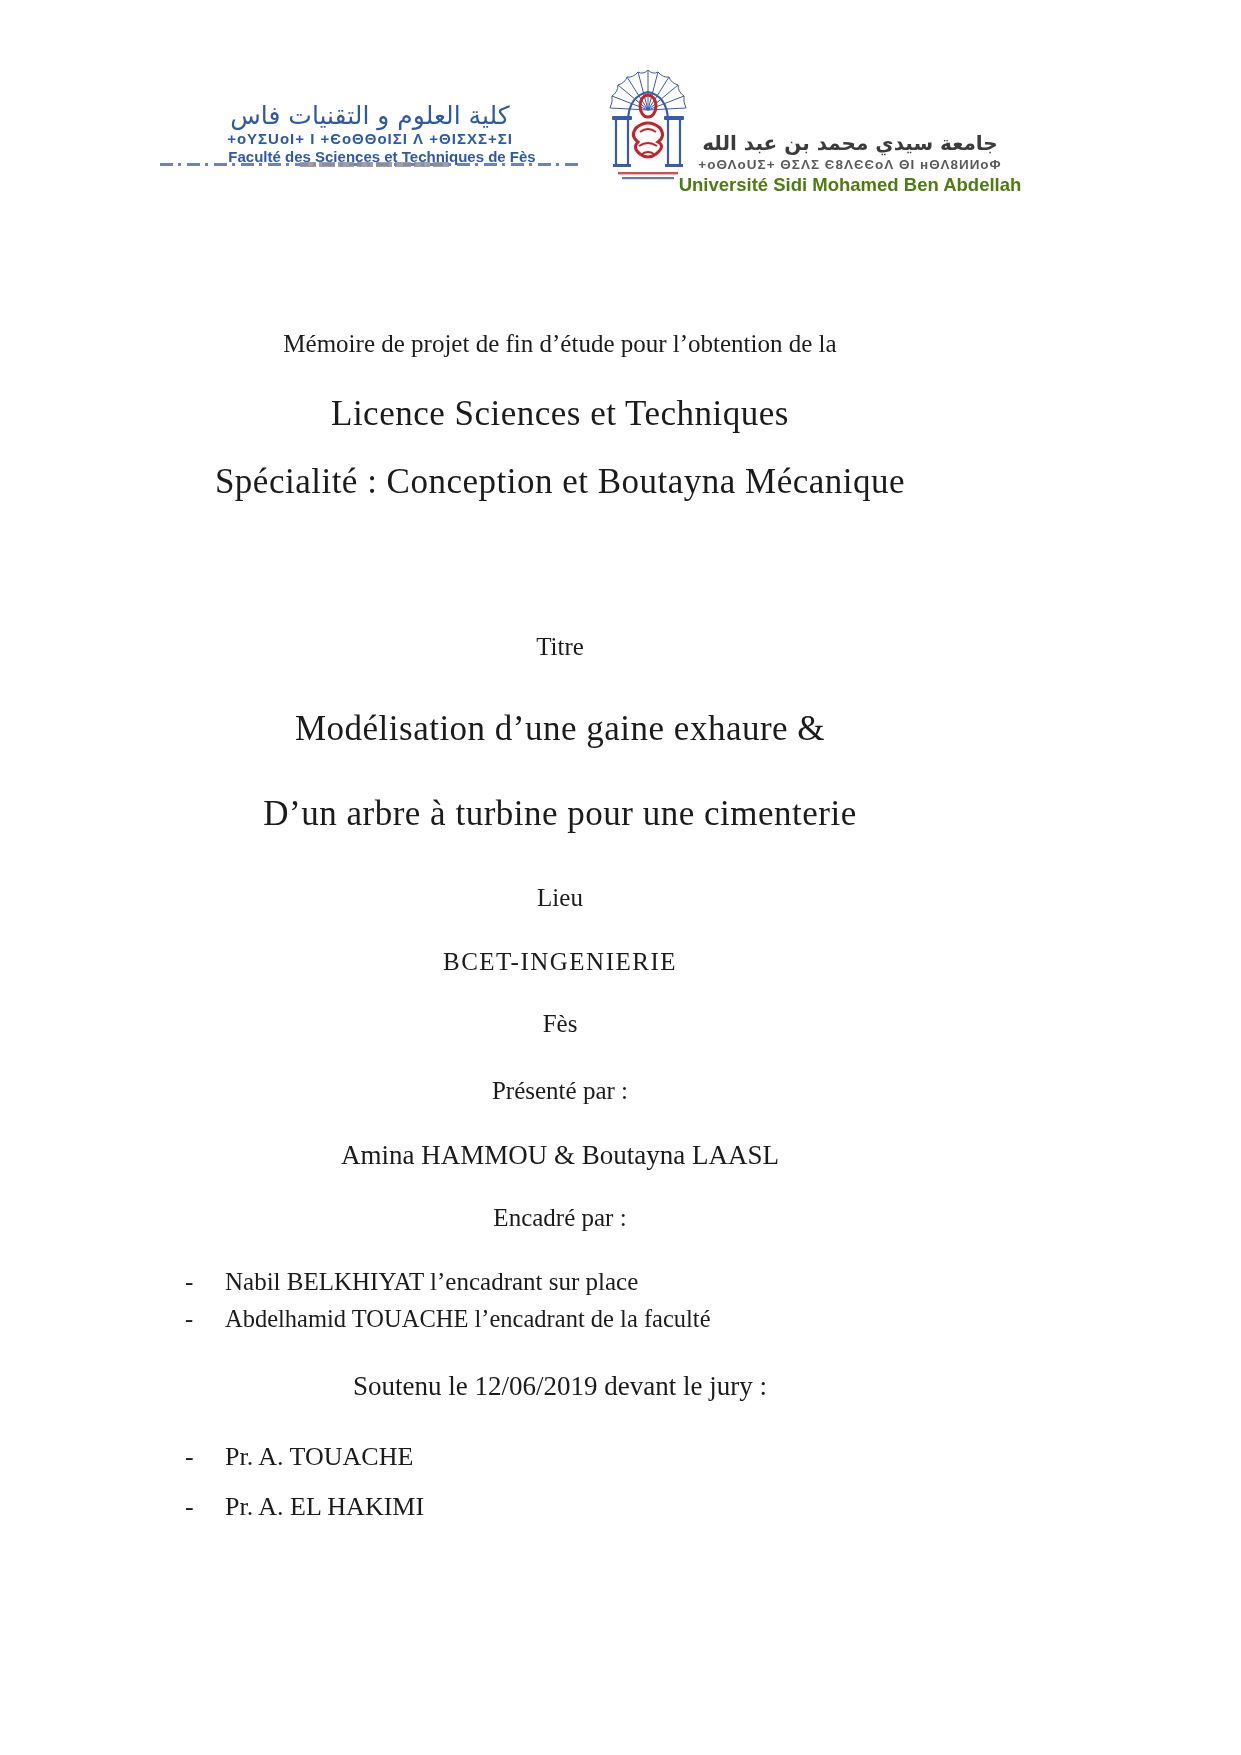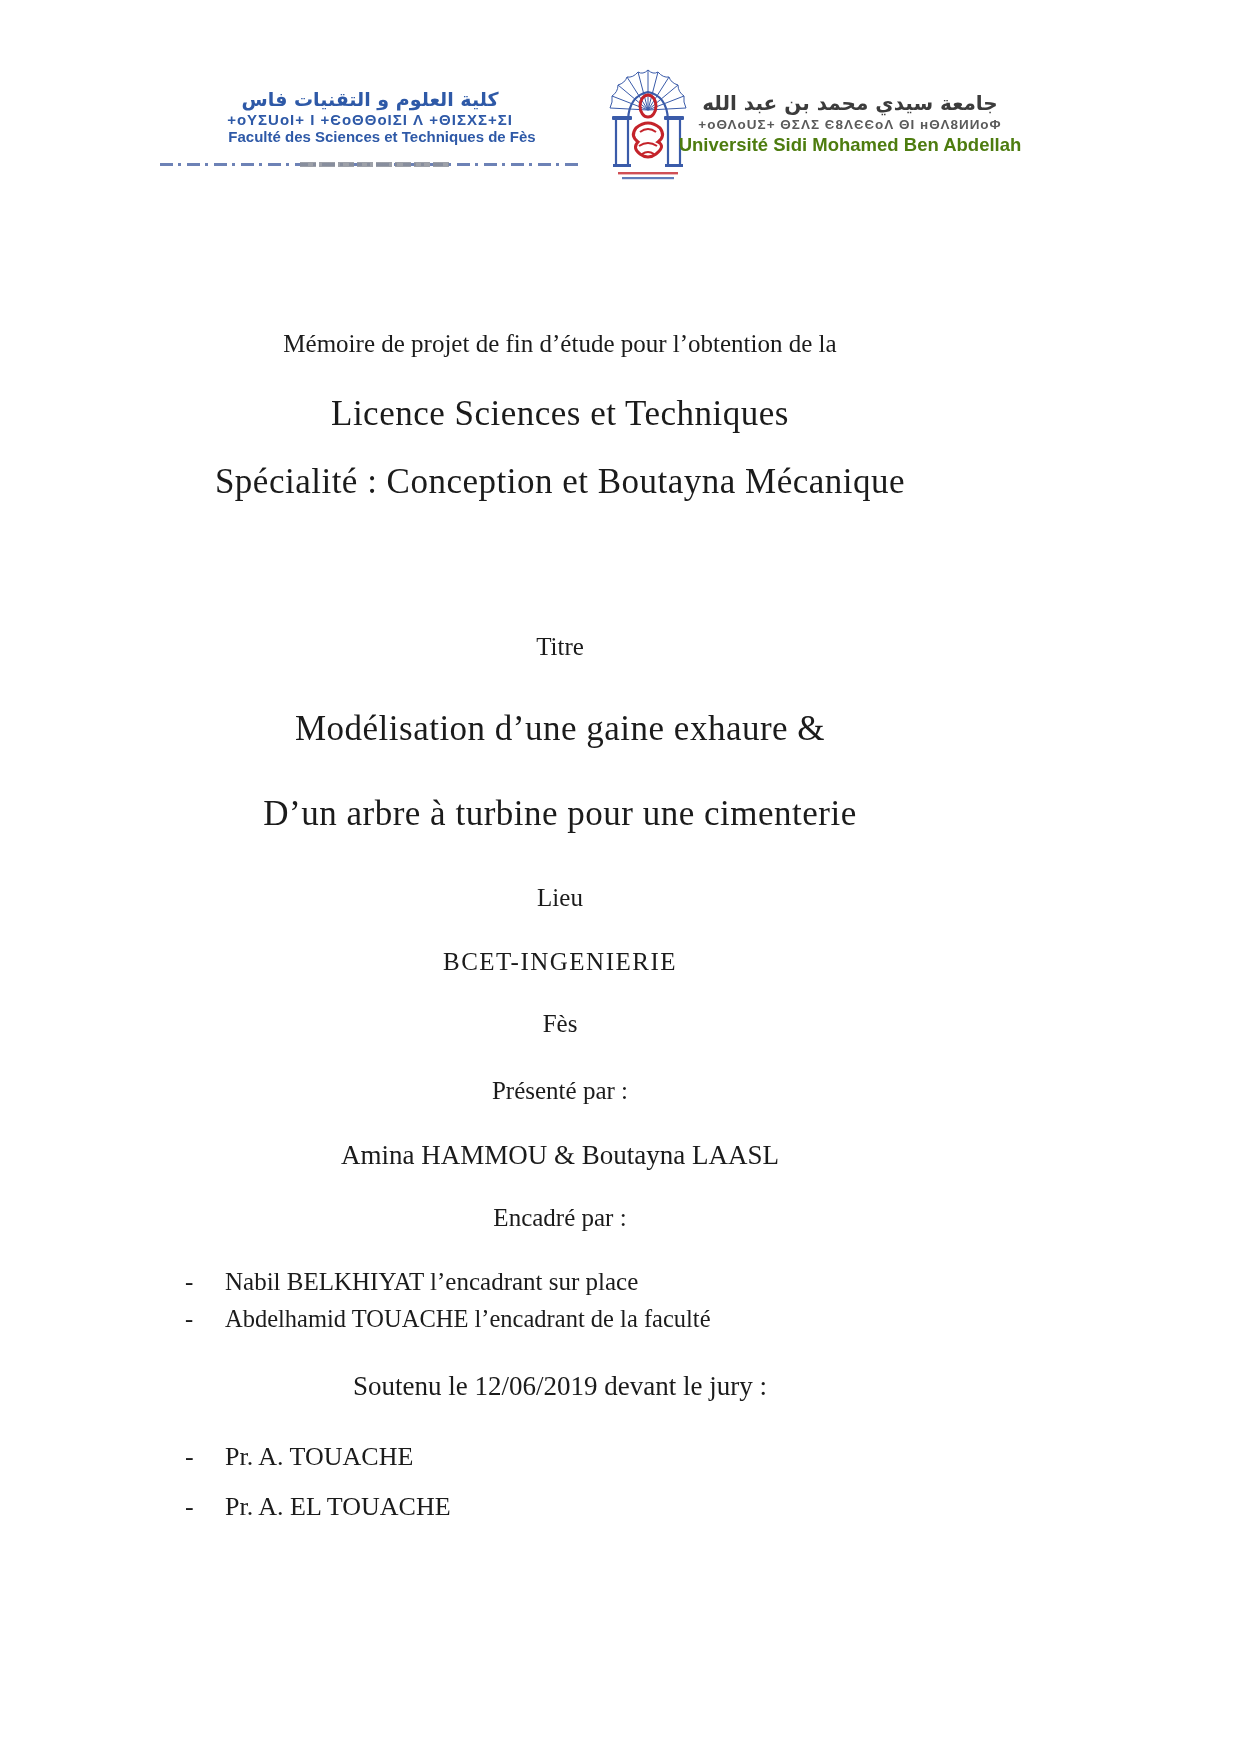--- a/index.html
+++ b/index.html
@@ -15,22 +15,23 @@
   }
   
   .hdr-left {
     position: absolute; left: 158px; top: 88px; width: 424px;
     text-align: center;
     font-family: "Liberation Sans", "DejaVu Sans", sans-serif;
     color: #2e59a7;
   }
   .hdr-left .ar {
     font-family: "DejaVu Sans", sans-serif;
-    font-size: 19px; font-weight: bold; line-height: 1.25;
+    font-size: 25px; font-weight: normal; line-height: 1.25;
     direction: rtl;
+    margin-top: 12px;
   }
   .hdr-left .tif {
     font-size: 15px; font-weight: bold; letter-spacing: 1px; line-height: 1.1;
     white-space: nowrap;
   }
   .hdr-left .fr {
     font-size: 15px; font-weight: bold; line-height: 1.15;
     white-space: nowrap;
     margin-left: 24px;
   }
@@ -48,21 +49,21 @@
   }
   .hdr-right {
     position: absolute; left: 655px; top: 90px; width: 390px;
     text-align: center;
     font-family: "Liberation Sans", "DejaVu Sans", sans-serif;
     color: #404040;
   }
   .hdr-right .ar {
     font-family: "DejaVu Sans", sans-serif;
     font-size: 20px; font-weight: bold; line-height: 1.3;
-    direction: rtl; color: #3c3c3c;
+    direction: rtl; color: #3c3c3c; margin-top: 40px;
   }
   .hdr-right .tif {
     font-size: 13.5px; font-weight: bold; letter-spacing: 1px;
     color: #5a5a5a; line-height: 1.35; white-space: nowrap;
   }
   .hdr-right .fr {
     font-size: 18.5px; font-weight: bold; color: #4d7c0f; line-height: 1.2;
     white-space: nowrap;
   }
   .emblem { position: absolute; left: 596px; top: 66px; width: 104px; height: 122px; }
@@ -156,16 +157,16 @@
   <div class="dash-row" style="top:1305px; font-size:24.5px">
     <span class="dash">-</span><span>Abdelhamid TOUACHE l’encadrant de la faculté</span>
   </div>
 
   <div class="cline sz-m" style="top:1371px">Soutenu le 12/06/2019 devant le jury :</div>
 
   <div class="dash-row" style="top:1442px; font-size:26px">
     <span class="dash">-</span><span>Pr. A. TOUACHE</span>
   </div>
   <div class="dash-row" style="top:1492px; font-size:26px">
-    <span class="dash">-</span><span>Pr. A. EL TOUACHE</span>
+    <span class="dash">-</span><span>Pr. A. EL HAKIMI</span>
   </div>
 
 </div>
 
 </body></html>

